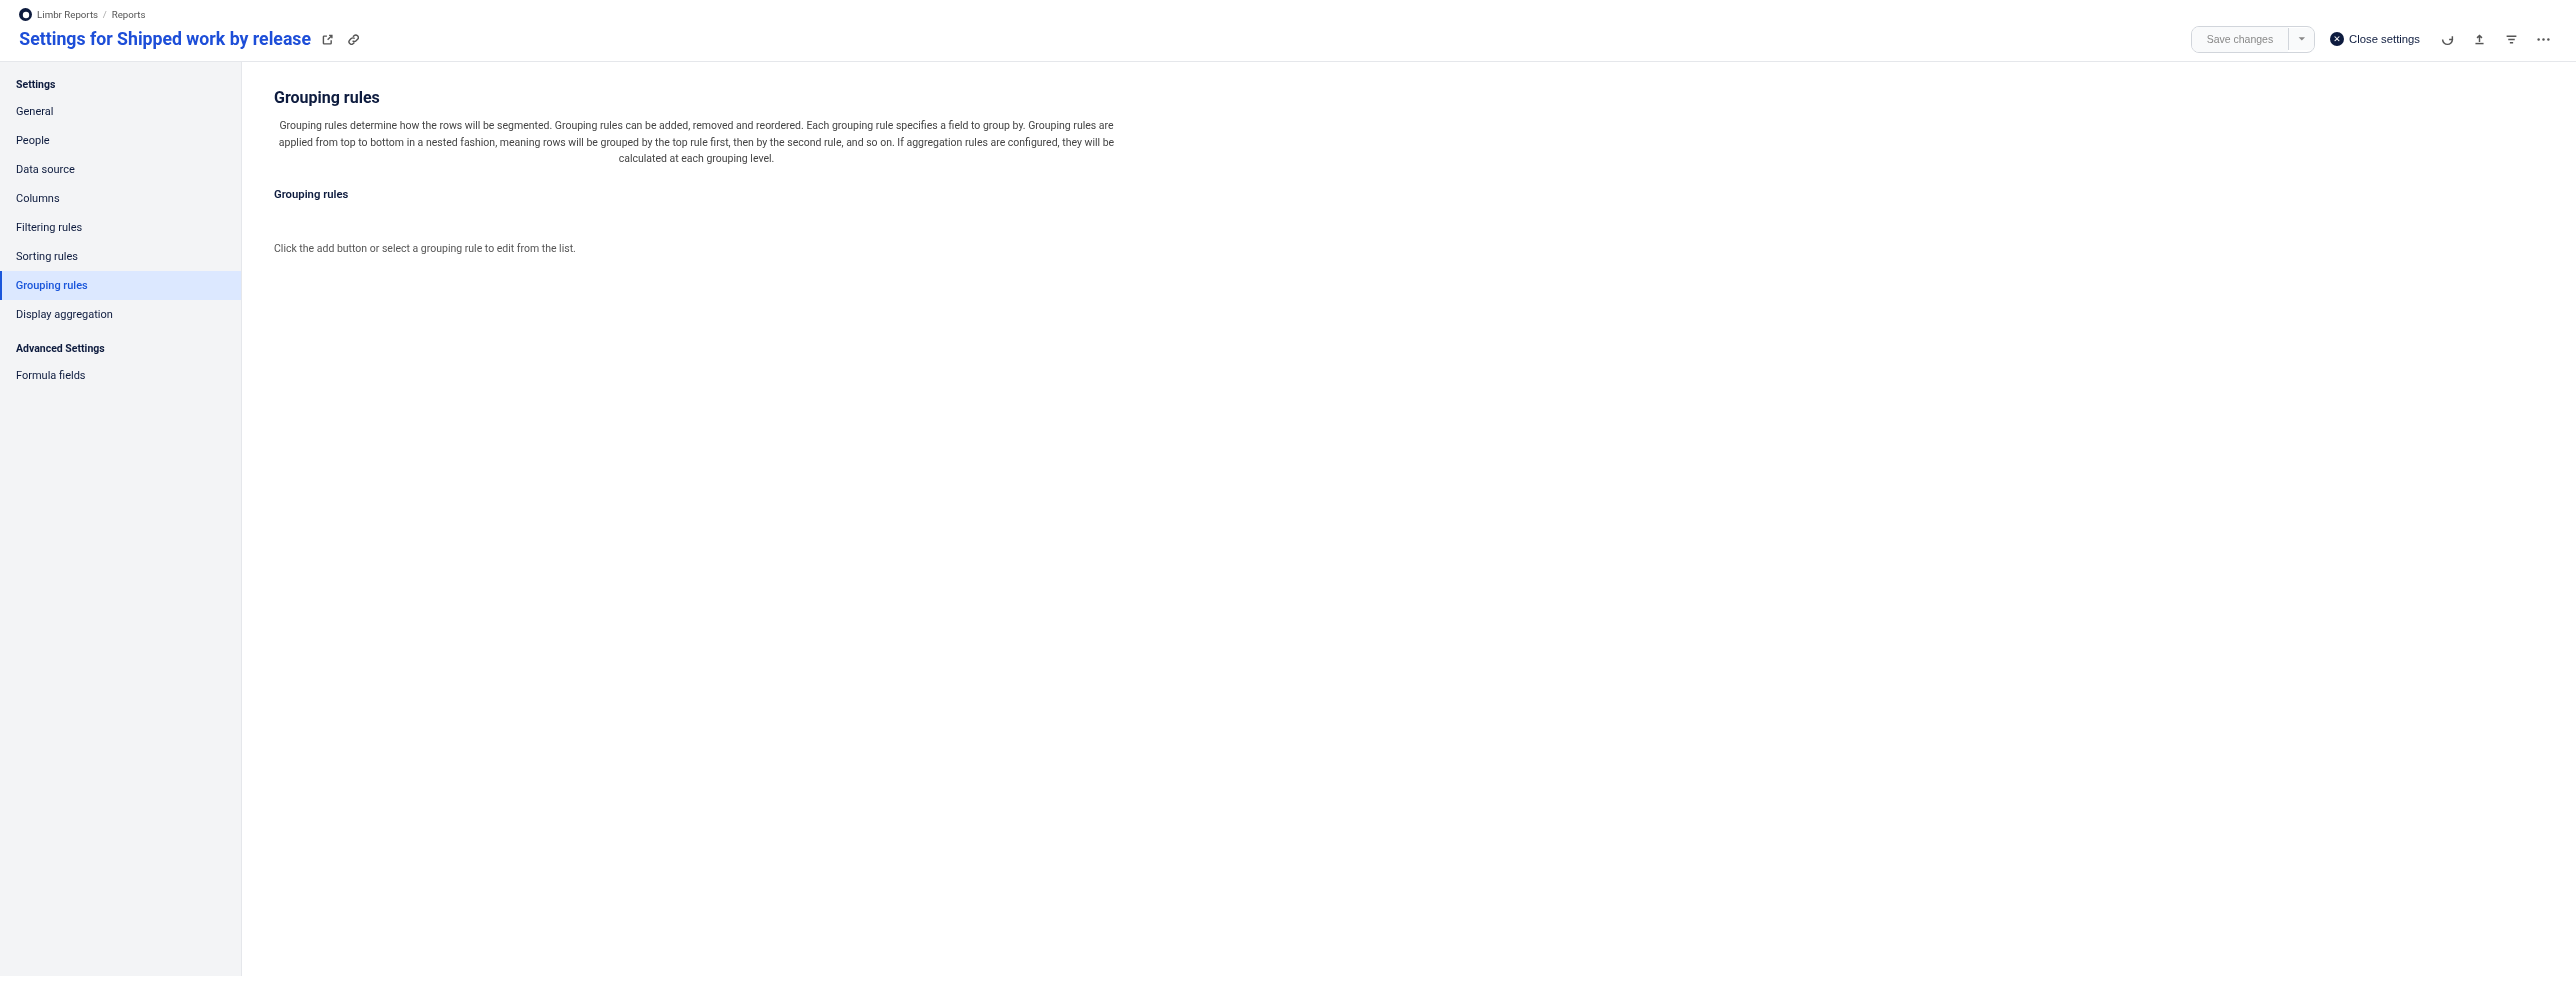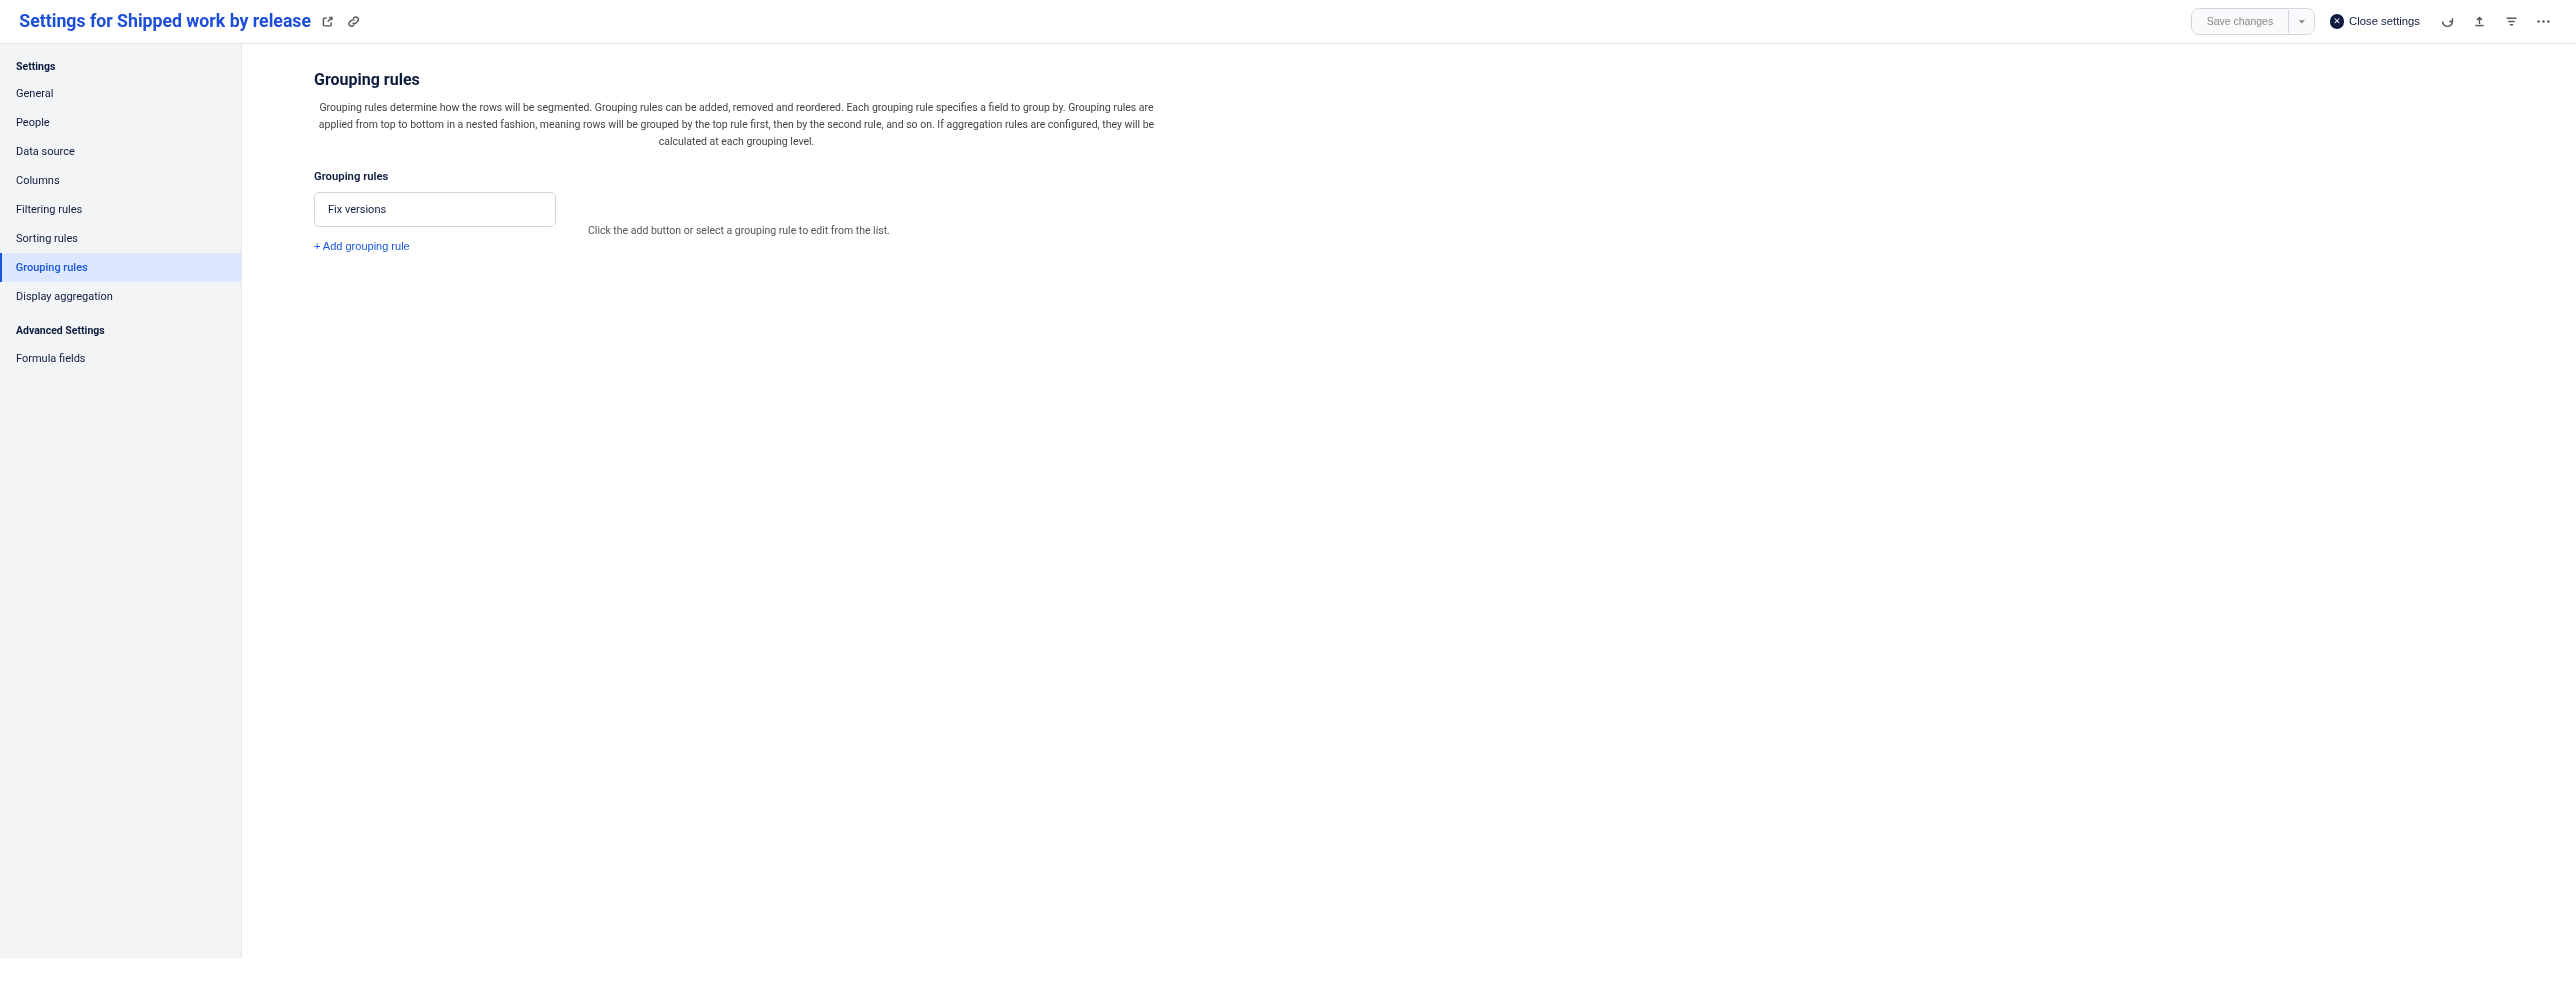--- a/index.html
+++ b/index.html
@@ -22,21 +22,21 @@
     .save-btn-group { display: flex; align-items: center; border: 0.8px solid #d1d5db; border-radius: 8px; overflow: hidden; }
     .save-btn { background: #f9fafb; border: none; padding: 6.4px 14.5px; font-size: 10.5px; color: #888; cursor: pointer; font-weight: 500; }
     .save-btn-arrow { background: #f9fafb; border: none; border-left: 0.8px solid #d1d5db; padding: 6.4px 8px; cursor: pointer; color: #888; display: flex; align-items: center; }
 
     .close-settings-btn { display: flex; align-items: center; gap: 4.8px; background: none; border: none; cursor: pointer; color: #0d1b3e; font-size: 11.3px; font-weight: 500; padding: 4.8px 8px; border-radius: 4.8px; }
     .close-icon-circle { width: 14.5px; height: 14.5px; border-radius: 50%; background: #0d1b3e; display: inline-flex; align-items: center; justify-content: center; color: #fff; font-size: 8.9px; }
 
     .action-icon-btn { background: none; border: none; cursor: pointer; color: #555; padding: 4.8px 6.4px; border-radius: 3.2px; display: inline-flex; align-items: center; }
 
     
-    .layout { display: flex; height: calc(100vh - 72px); gap: 40px; }
+    .layout { display: flex; height: calc(100vh - 72px); }
 
     
     .sidebar { width: 242px; background: #f3f4f6; border-right: 0.8px solid #e5e7eb; padding: 16px 0; flex-shrink: 0; }
     .sidebar-section-title { font-size: 10.5px; font-weight: 700; color: #0d1b3e; padding: 0 16px 6.4px 16px; }
     .sidebar-item { padding: 8px 16px; font-size: 11px; color: #0d1b3e; cursor: pointer; border-radius: 0; display: block; text-decoration: none; }
     .sidebar-item.active { background: #dce8ff; color: #1a56db; border-left: 2.4px solid #1a56db; padding-left: 13.7px; font-weight: 500; }
 
     
     .main { flex: 1; padding: 26px 32px; overflow-y: auto; background: #fff; }
     .section-title { font-size: 16px; font-weight: 700; color: #0d1b3e; margin-bottom: 11.3px; }
@@ -50,20 +50,30 @@
     .rule-item { border: 0.8px solid #d1d5db; border-radius: 4.8px; padding: 9.7px 13px; background: #fff; font-size: 11px; color: #0d1b3e; margin-bottom: 6.4px; cursor: pointer; }
 
     .add-rule-btn { display: flex; align-items: center; gap: 4.8px; background: none; border: none; color: #1a56db; font-size: 11px; cursor: pointer; padding: 6.4px 0; font-weight: 500; }
 
     .hint-text { color: #555; font-size: 10.5px; padding-top: 32px; }
   </style>
 </head>
 <body>
 
 <div class="header">
+  <div class="breadcrumb">
+    <span class="breadcrumb-logo">
+      <svg viewBox="0 0 10 10" fill="white">
+          <circle cx="5" cy="5" r="4"></circle>
+        </svg>
+    </span>
+    <a class="breadcrumb-link" href="#">Limbr Reports</a>
+    <span class="breadcrumb-sep">/</span>
+    <span>Reports</span>
+  </div>
   <div class="header-row">
     <div class="title-area">
       <span class="page-title">Settings for Shipped work by release</span>
       <button class="header-icon-btn" title="Open in new tab">
         <svg width="11.3" height="11.3" viewBox="0 0 16 16" fill="none" stroke="currentColor" stroke-width="2">
           <path d="M7 3H3a1 1 0 00-1 1v9a1 1 0 001 1h9a1 1 0 001-1V9"></path>
           <path d="M10 2h4v4M14 2L8 8"></path>
         </svg>
       </button>
       <button class="header-icon-btn" title="Copy link">
@@ -132,21 +142,17 @@
     <a class="sidebar-item" href="#">Formula fields</a>
   </div>
 
   <div class="main">
     <div class="section-title">Grouping rules</div>
     <div class="section-desc">Grouping rules determine how the rows will be segmented. Grouping rules can be added, removed and reordered. Each grouping rule specifies a field to group by. Grouping rules are applied from top to bottom in a nested fashion, meaning rows will be grouped by the top rule first, then by the second rule, and so on. If aggregation rules are configured, they will be calculated at each grouping level.</div>
 
     <div class="grouping-rules-label">Grouping rules</div>
 
     <div class="grouping-layout">
-      <div class="grouping-list">
-        <div class="rule-item">Fix versions</div>
-        <button class="add-rule-btn">+ Add grouping rule</button>
-      </div>
       <div class="hint-text">Click the add button or select a grouping rule to edit from the list.</div>
     </div>
   </div>
 </div>
 
 
 </body></html>

